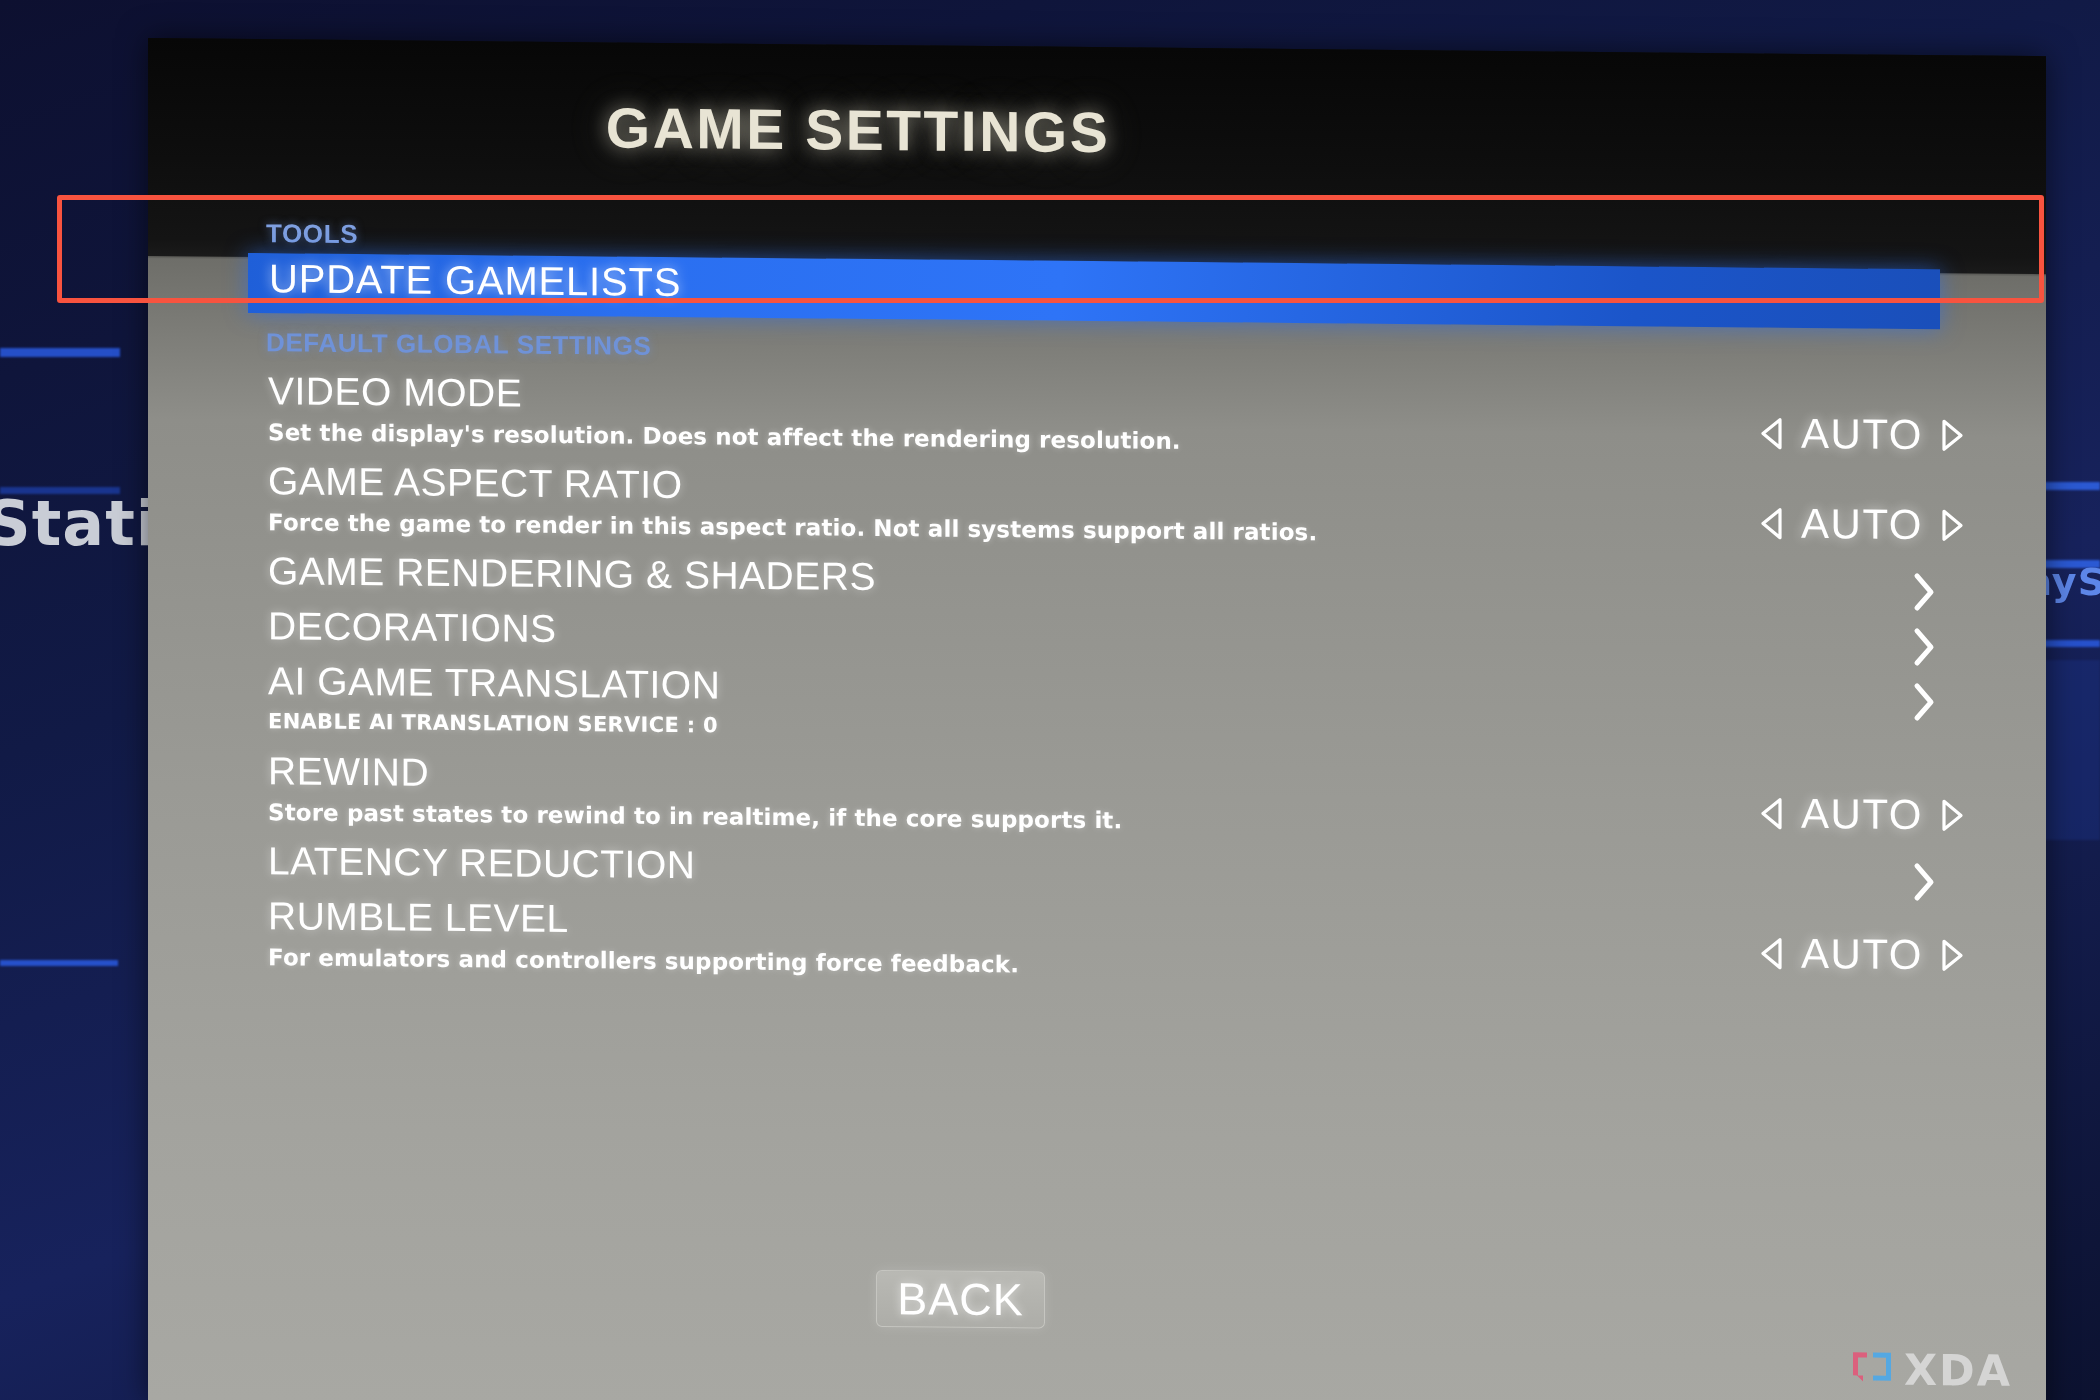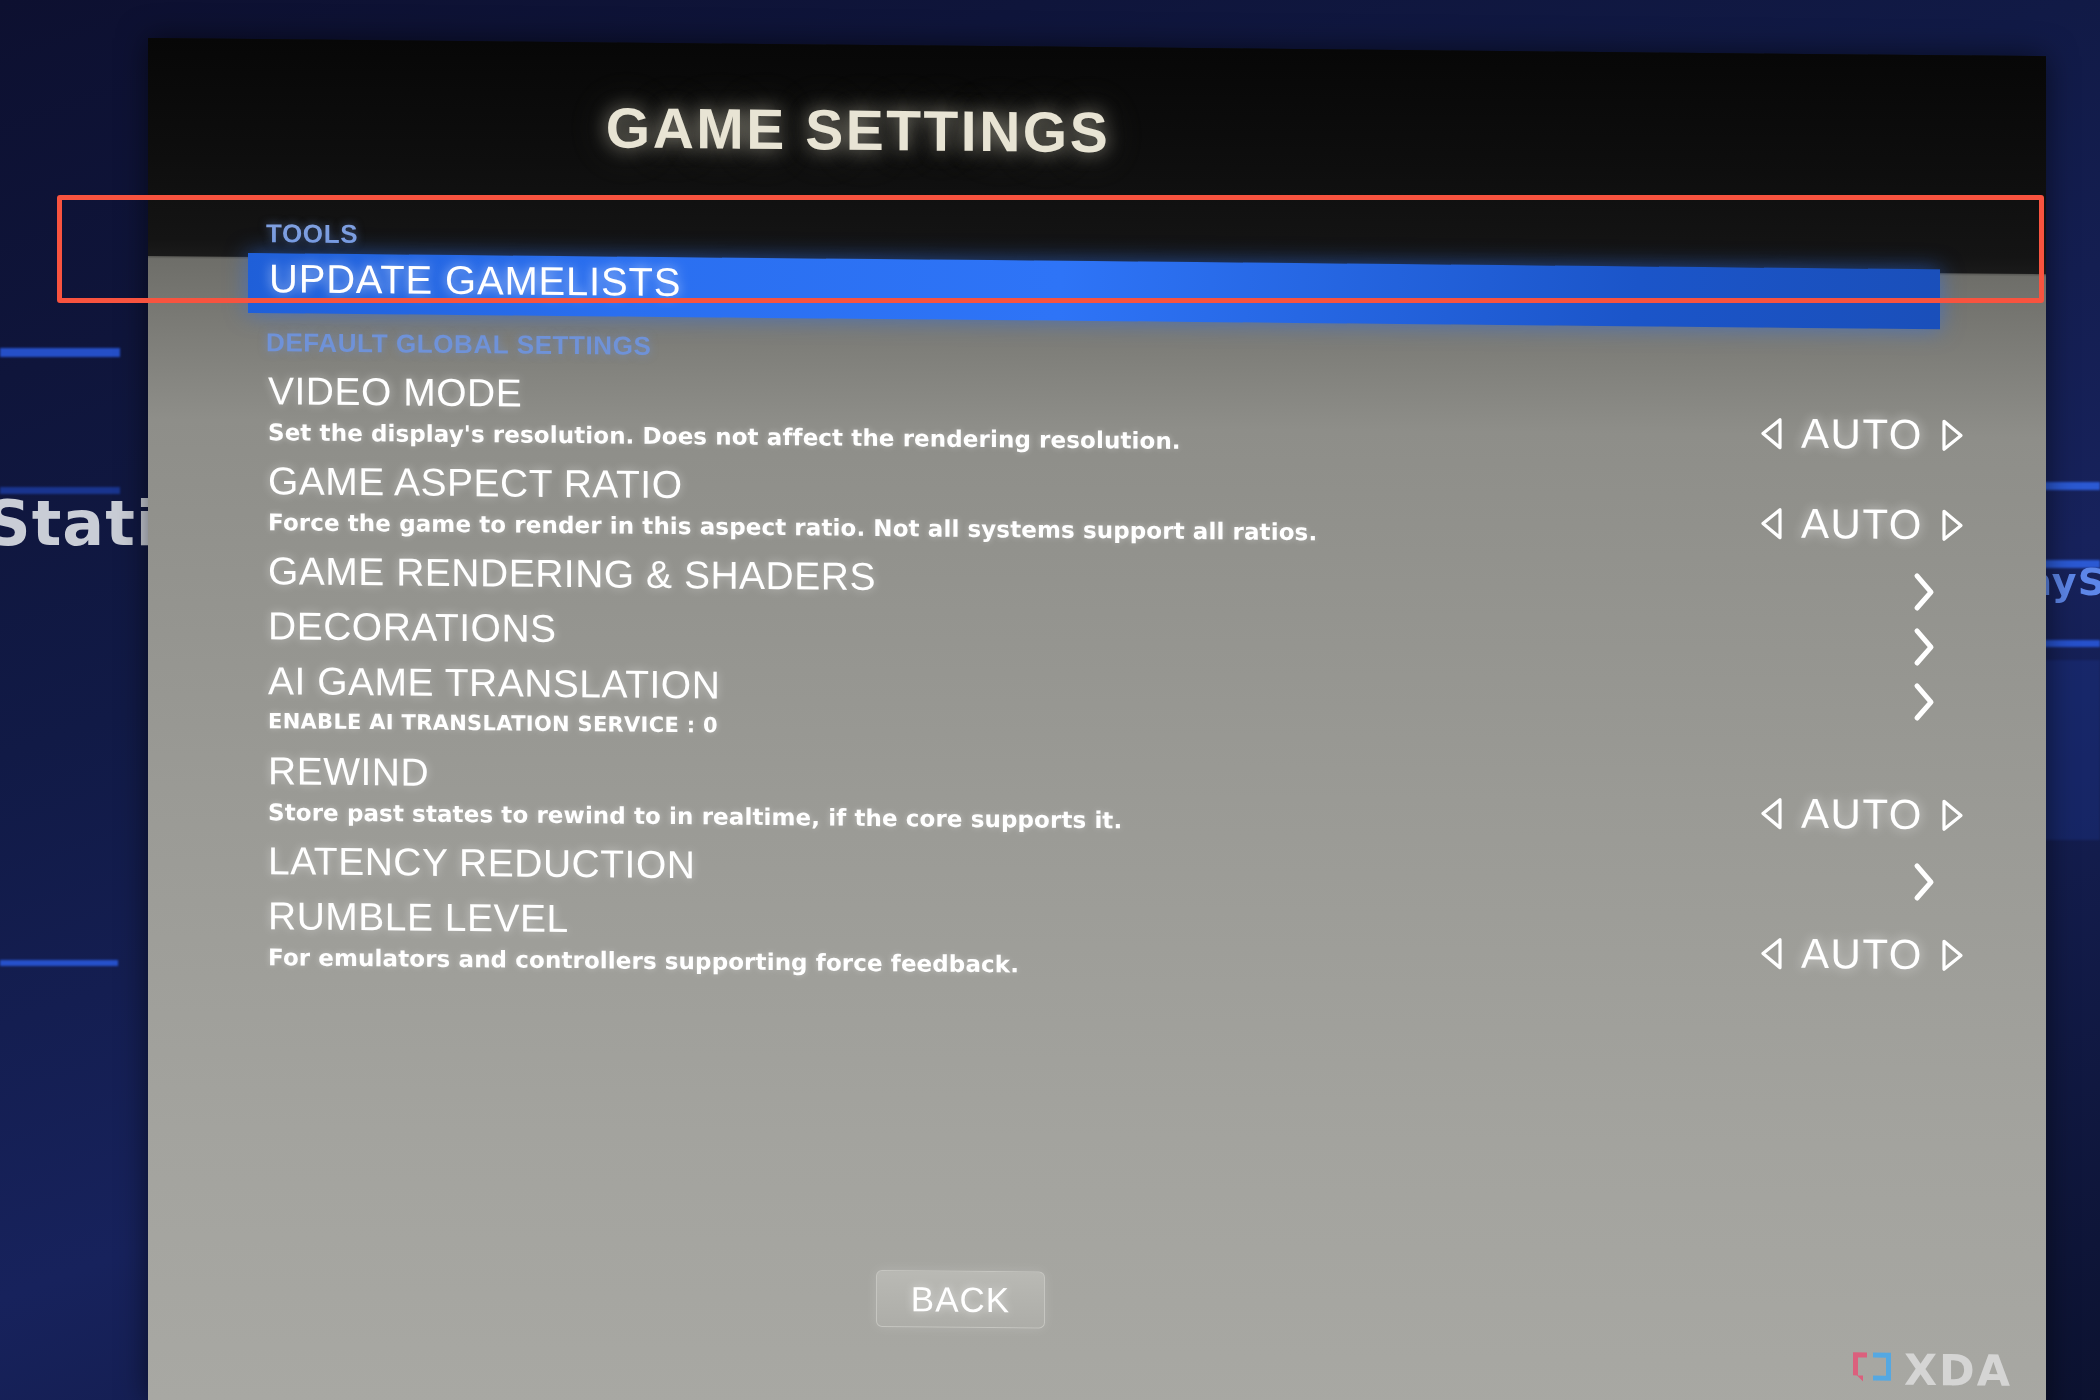--- a/index.html
+++ b/index.html
@@ -167,21 +167,21 @@
     height: 57px;
     border-radius: 6px;
     background: linear-gradient(180deg, #b9b9b4 0%, #adada8 100%);
     border: 1px solid #c6c6c1;
     display: flex;
     align-items: center;
     justify-content: center;
     box-shadow: 0 0 12px rgba(255,255,255,.15);
   }
   #back-button .label {
-    font-size: 35px;
+    font-size: 45px;
     letter-spacing: 1px;
     color: #ffffff;
     text-shadow: 0 0 10px rgba(255,255,255,.6);
   }
 
   
   #annotation-box {
     position: absolute;
     left: 57px;
     top: 195px;

